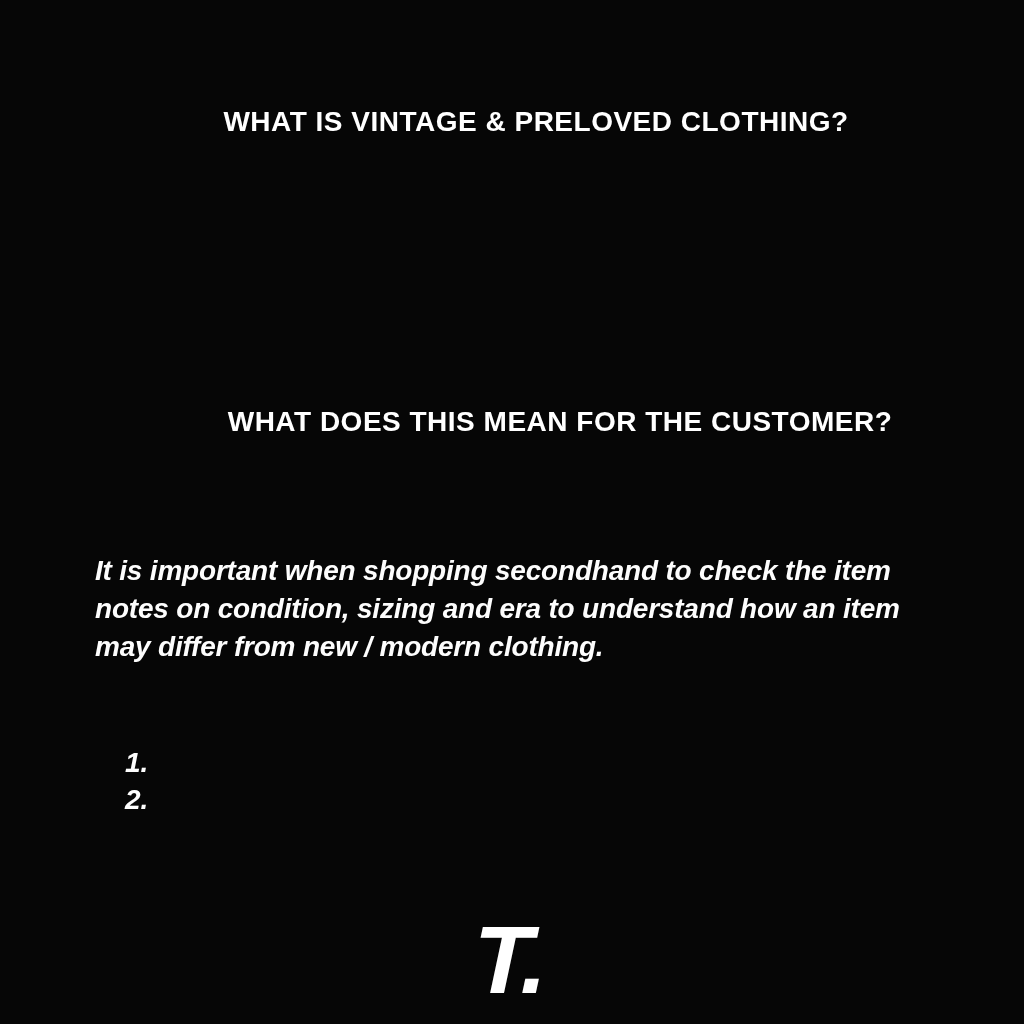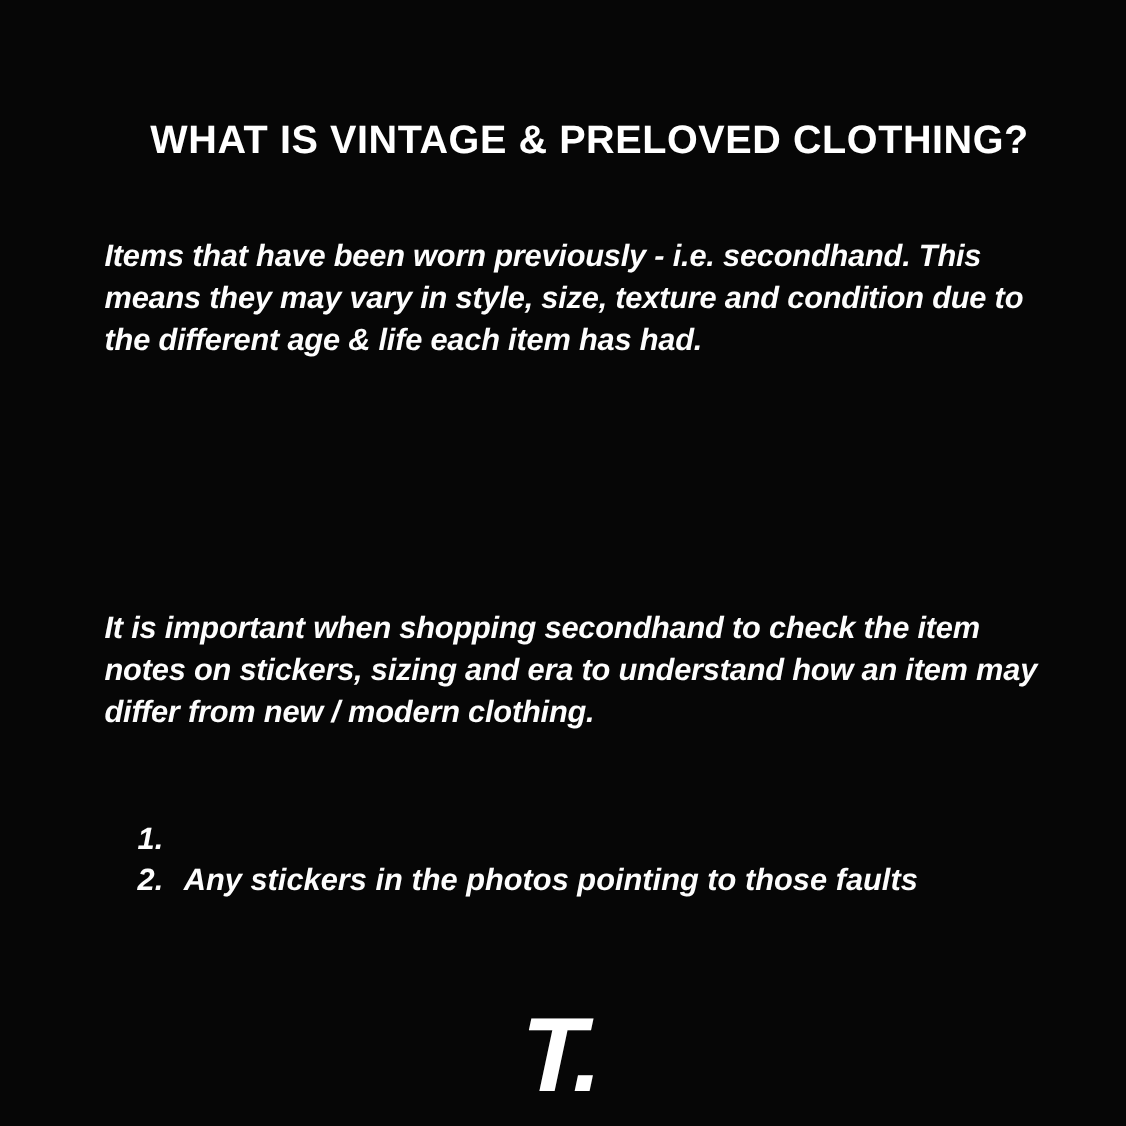--- a/index.html
+++ b/index.html
@@ -16,21 +16,21 @@
     color: #ffffff;
     overflow: hidden;
     font-family: "Liberation Sans", sans-serif;
   }
   .heading {
     position: absolute;
     left: 0;
     right: 0;
     text-align: center;
     font-weight: 800;
-    font-size: 36px;
+    font-size: 28px;
     line-height: 50px;
     letter-spacing: 0.5px;
     color: #ffffff;
     text-transform: uppercase;
     padding-left: 48px;
   }
   .heading-1 { top: 78px; }
   .heading-2 {
     top: 374px;
     left: 162px;
@@ -94,31 +94,30 @@
     transform: skewX(-12deg);
   }
 </style>
 </head>
 <body>
 
 <div class="canvas">
 
   <h1 class="heading heading-1">WHAT IS VINTAGE &amp; PRELOVED CLOTHING?</h1>
 
-  <p class="body-text intro-paragraph">Items that have been worn previously - i.e. secondhand. This means they may vary in style, size, texture and condition due to the different age &amp; life each item has had.</p>
 
+  <h2 class="heading heading-2">WHAT DOES THIS MEAN FOR THE CUSTOMER?</h2>
 
-  <p class="body-text customer-paragraph">It is important when shopping secondhand to check the item notes on stickers, sizing and era to understand how an item may differ from new / modern clothing.</p>
+  <p class="body-text customer-paragraph">It is important when shopping secondhand to check the item notes on condition, sizing and era to understand how an item may differ from new / modern clothing.</p>
 
 
   <div class="check-list">
     <div class="check-item">
       <span class="check-number">1.</span>
     </div>
     <div class="check-item">
       <span class="check-number">2.</span>
-      <span class="check-text">Any stickers in the photos pointing to those faults</span>
     </div>
   </div>
 
   <div class="brand-logo">T.</div>
 
 </div>
 
 </body></html>

